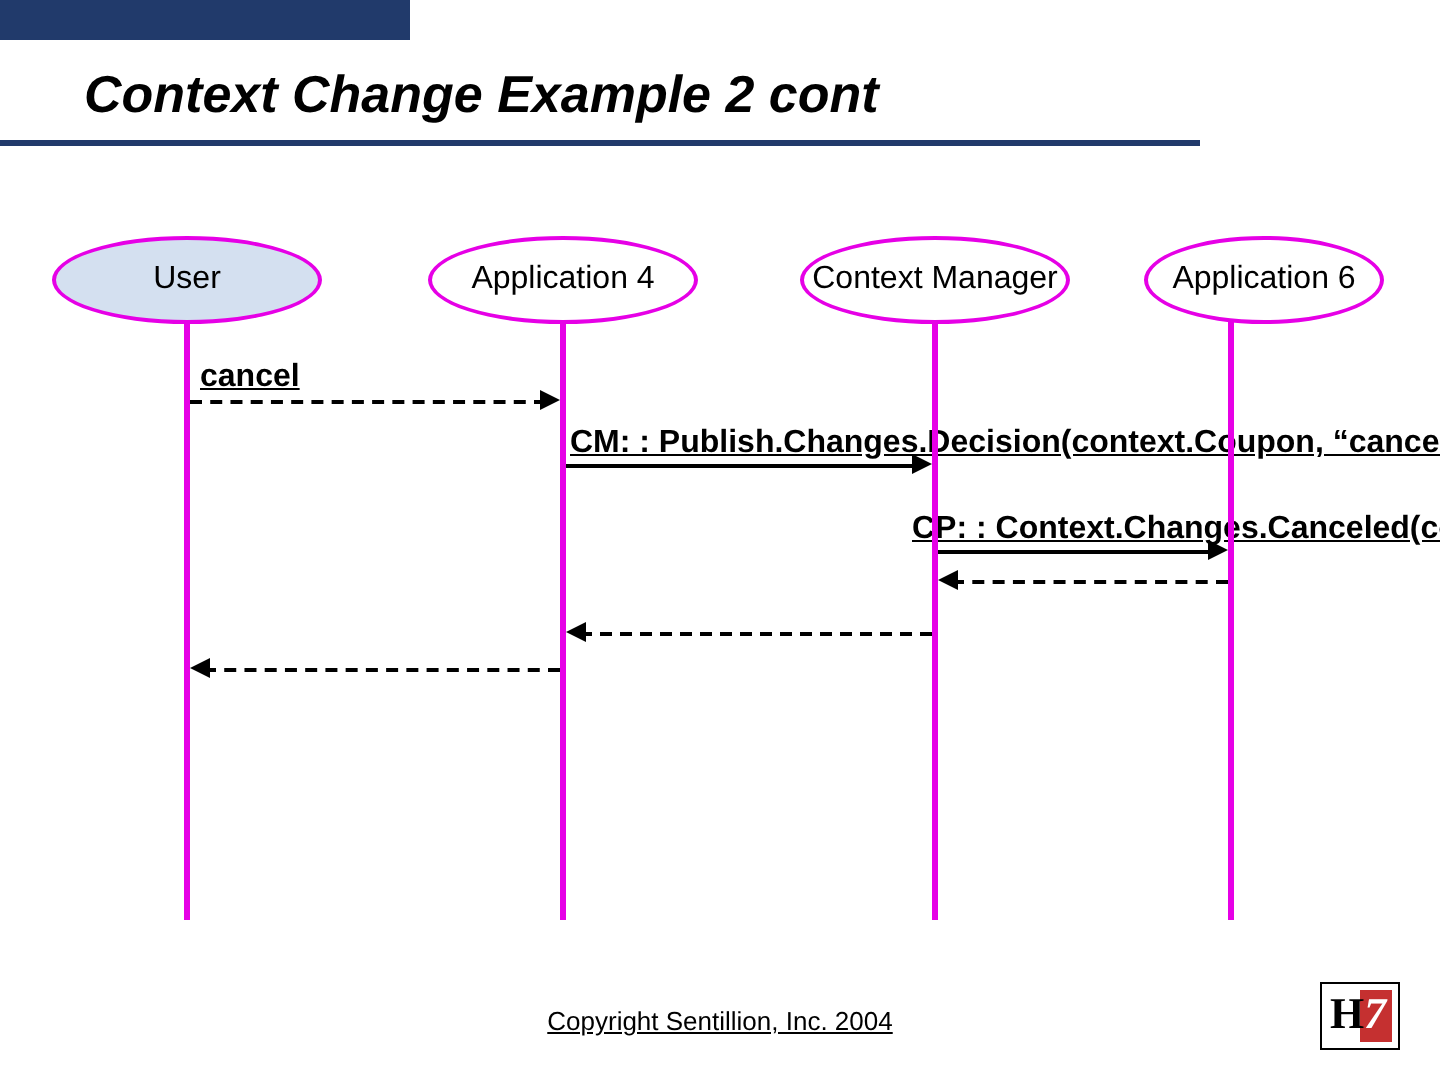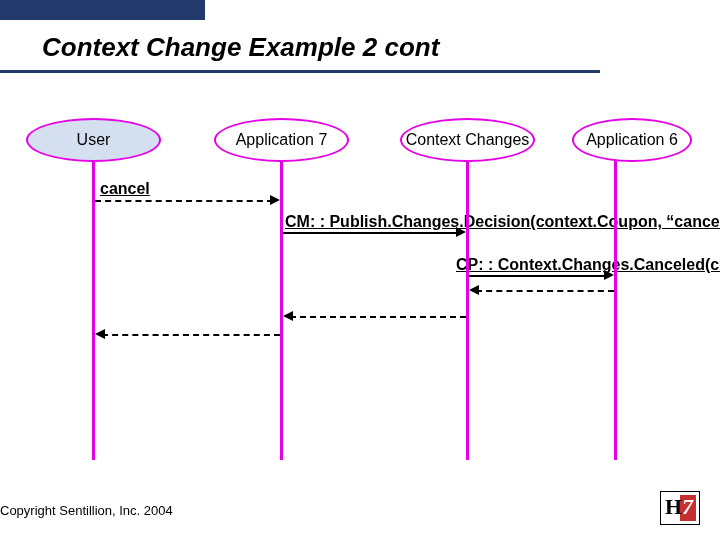--- a/index.html
+++ b/index.html
@@ -75,23 +75,24 @@
     width: 0; height: 0;
     border-top: 5px solid transparent;
     border-bottom: 5px solid transparent;
     border-left: 10px solid #000;
   }
   .copyright {
     position: absolute;
     bottom: 22px;
     left: 0;
     width: 100%;
-    text-align: left;
+    text-align: center;
     font-size: 13px;
     color: #000;
+    text-decoration: underline;
   }
   .logo {
     position: absolute;
     right: 20px; bottom: 15px;
     width: 40px; height: 34px;
     border: 1px solid #000;
     background: #fff;
   }
   .logo::before {
     content: "";
@@ -127,22 +128,22 @@
 <div class="top-bar"></div>
 <div class="title">Context Change Example 2 cont</div>
 <div class="title-underline"></div>
 
 <div class="lifeline" style="left:92px;  top:140px; height:320px;"></div>
 <div class="lifeline" style="left:280px; top:140px; height:320px;"></div>
 <div class="lifeline" style="left:466px; top:140px; height:320px;"></div>
 <div class="lifeline" style="left:614px; top:140px; height:320px;"></div>
 
 <div class="actor user" style="left:26px;  top:118px;"><span>User</span></div>
-<div class="actor" style="left:214px; top:118px;"><span>Application 7</span></div>
-<div class="actor" style="left:400px; top:118px;"><span>Context Changes</span></div>
+<div class="actor" style="left:214px; top:118px;"><span>Application 4</span></div>
+<div class="actor" style="left:400px; top:118px;"><span>Context Manager</span></div>
 <div class="actor" style="left:572px; top:118px; width:120px;"><span>Application 6</span></div>
 
 <div class="msg" style="left:100px; top:180px; text-decoration: underline;">cancel</div>
 <div class="dashed" style="left:95px; top:200px; width:178px;"></div>
 <div class="arrow-r" style="left:270px; top:195px;"></div>
 
 <div class="msg" style="left:285px; top:213px; text-decoration: underline;">CM: : Publish.Changes.Decision(context.Coupon, “cancel”)</div>
 <div style="position:absolute; left:283px; top:232px; width:176px; border-top:2px solid #000;"></div>
 <div class="arrow-r" style="left:456px; top:227px;"></div>
 

